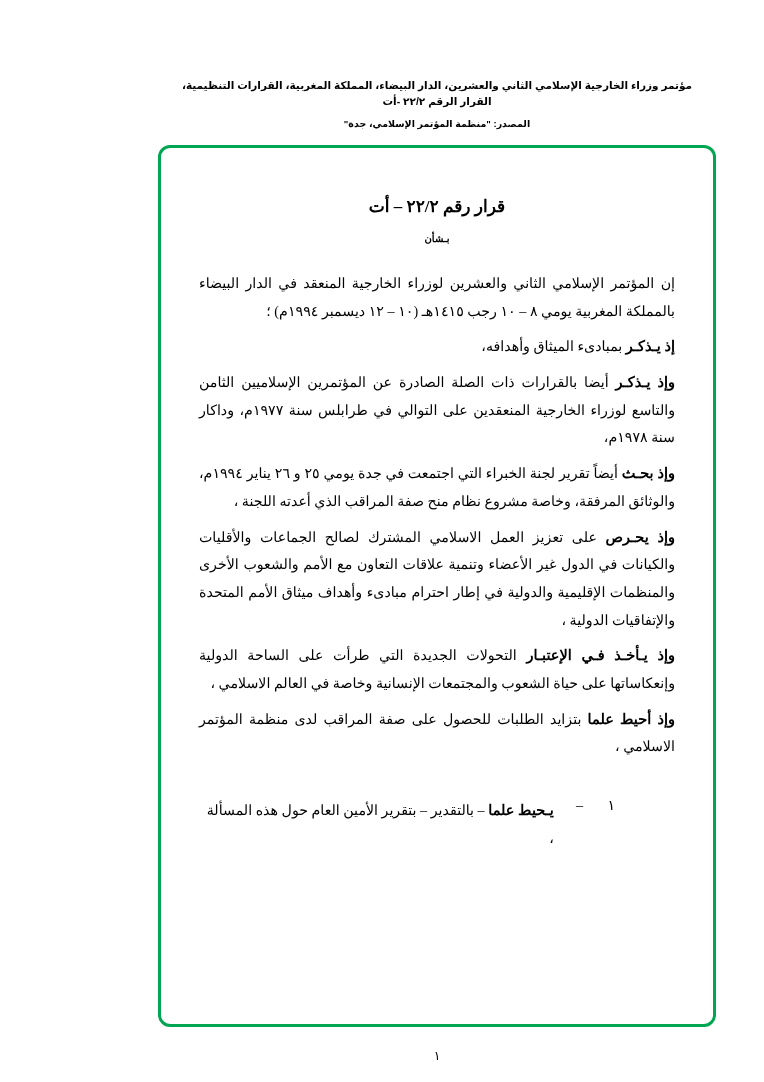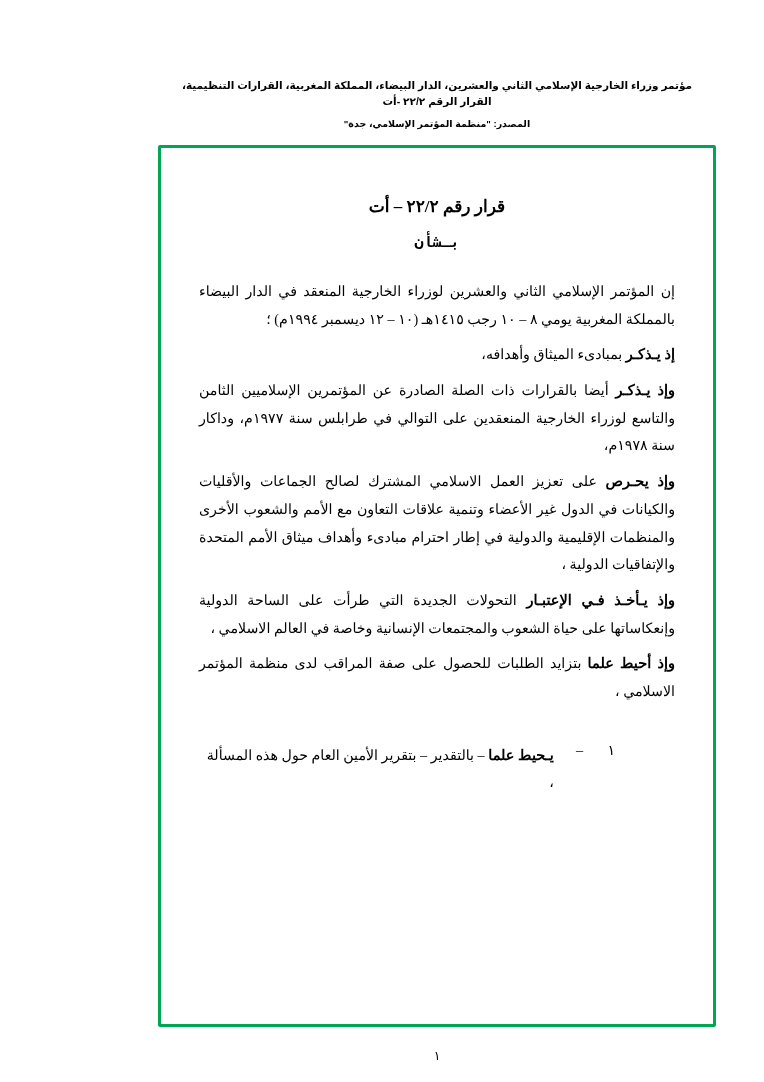--- a/index.html
+++ b/index.html
@@ -39,39 +39,39 @@
     margin-top: 8px;
     direction: rtl;
   }
   .frame {
     position: absolute;
     top: 145px;
     right: 48px;
     left: 48px;
     bottom: 55px;
     border: 3px solid #00a651;
-    border-radius: 2px;
+    border-radius: 12px;
     box-sizing: border-box;
     padding: 30px 38px 20px 38px;
   }
   .title-block {
     text-align: center;
     margin-top: 18px;
     margin-bottom: 26px;
   }
   .title-main {
     font-family: "Liberation Serif", "DejaVu Serif", serif;
     font-size: 17px;
     font-weight: bold;
     letter-spacing: 0.5px;
     margin-bottom: 16px;
   }
   .title-sub {
-    font-family: Liberation Mono, monospace;
-    font-size: 15px;
+    font-family: Liberation Serif, serif;
+    font-size: 10px;
     font-weight: bold;
     margin-bottom: 14px;
   }
   .title-topic1, .title-topic2 {
     font-family: "Liberation Sans", "DejaVu Sans", sans-serif;
     font-size: 16.5px;
     font-weight: bold;
     margin-bottom: 12px;
     letter-spacing: 0.5px;
   }
@@ -157,20 +157,24 @@
         <span class="lead">إذ يـذكـر</span>
         <span>بمبادىء الميثاق وأهدافه،</span>
       </p>
 
       <p class="para">
         <span class="lead">وإذ يـذكـر</span>
         <span>أيضا بالقرارات ذات الصلة الصادرة عن المؤتمرين الإسلاميين الثامن والتاسع لوزراء الخارجية المنعقدين على التوالي في طرابلس سنة ١٩٧٧م، وداكار سنة ١٩٧٨م،</span>
       </p>
 
 
+      <p class="para">
+        <span class="lead">وإذ بحـث</span>
+        <span>أيضاً تقرير لجنة الخبراء التي اجتمعت في جدة يومي ٢٥ و ٢٦ يناير ١٩٩٤م، والوثائق المرفقة، وخاصة مشروع نظام منح صفة المراقب الذي أعدته اللجنة ،</span>
+      </p>
 
       <p class="para">
         <span class="lead">وإذ يحـرص</span>
         <span>على تعزيز العمل الاسلامي المشترك لصالح الجماعات والأقليات والكيانات في الدول غير الأعضاء وتنمية علاقات التعاون مع الأمم والشعوب الأخرى والمنظمات الإقليمية والدولية في إطار احترام مبادىء وأهداف ميثاق الأمم المتحدة والإتفاقيات الدولية ،</span>
       </p>
 
       <p class="para">
         <span class="lead">وإذ يـأخـذ فـي الإعتبـار</span>
         <span>التحولات الجديدة التي طرأت على الساحة الدولية وإنعكاساتها على حياة الشعوب والمجتمعات الإنسانية وخاصة في العالم الاسلامي ،</span>
       </p>

